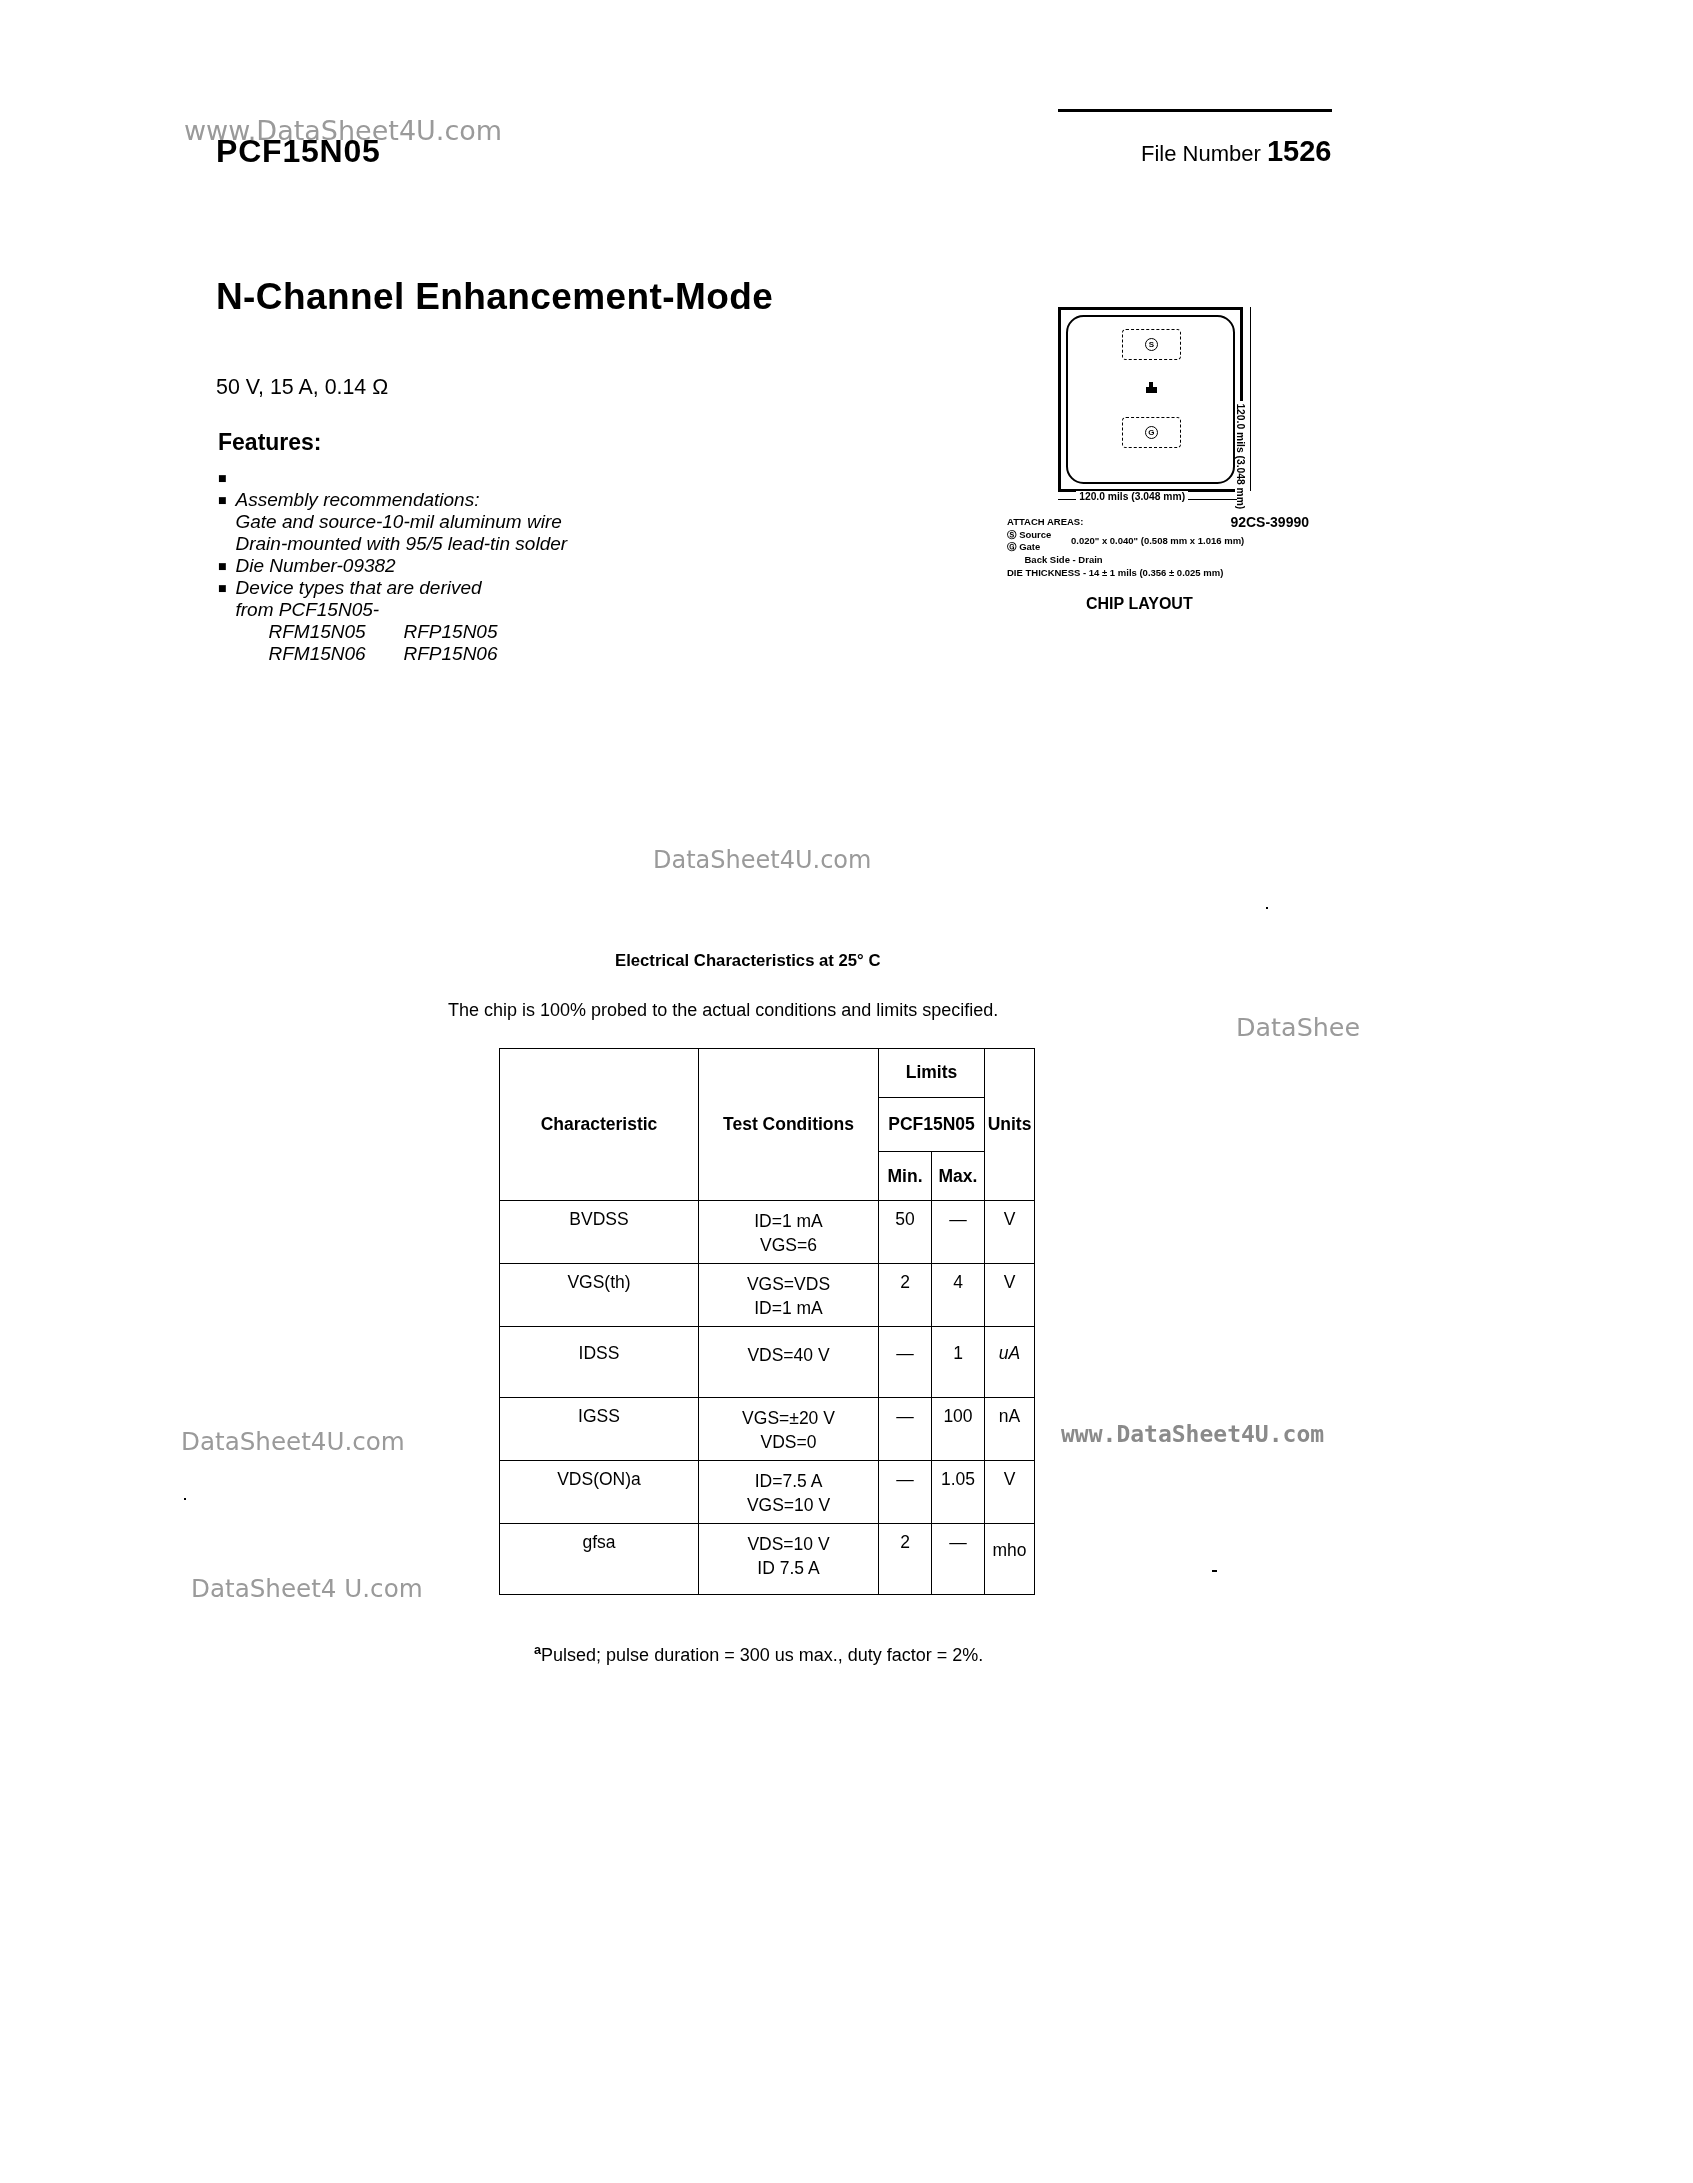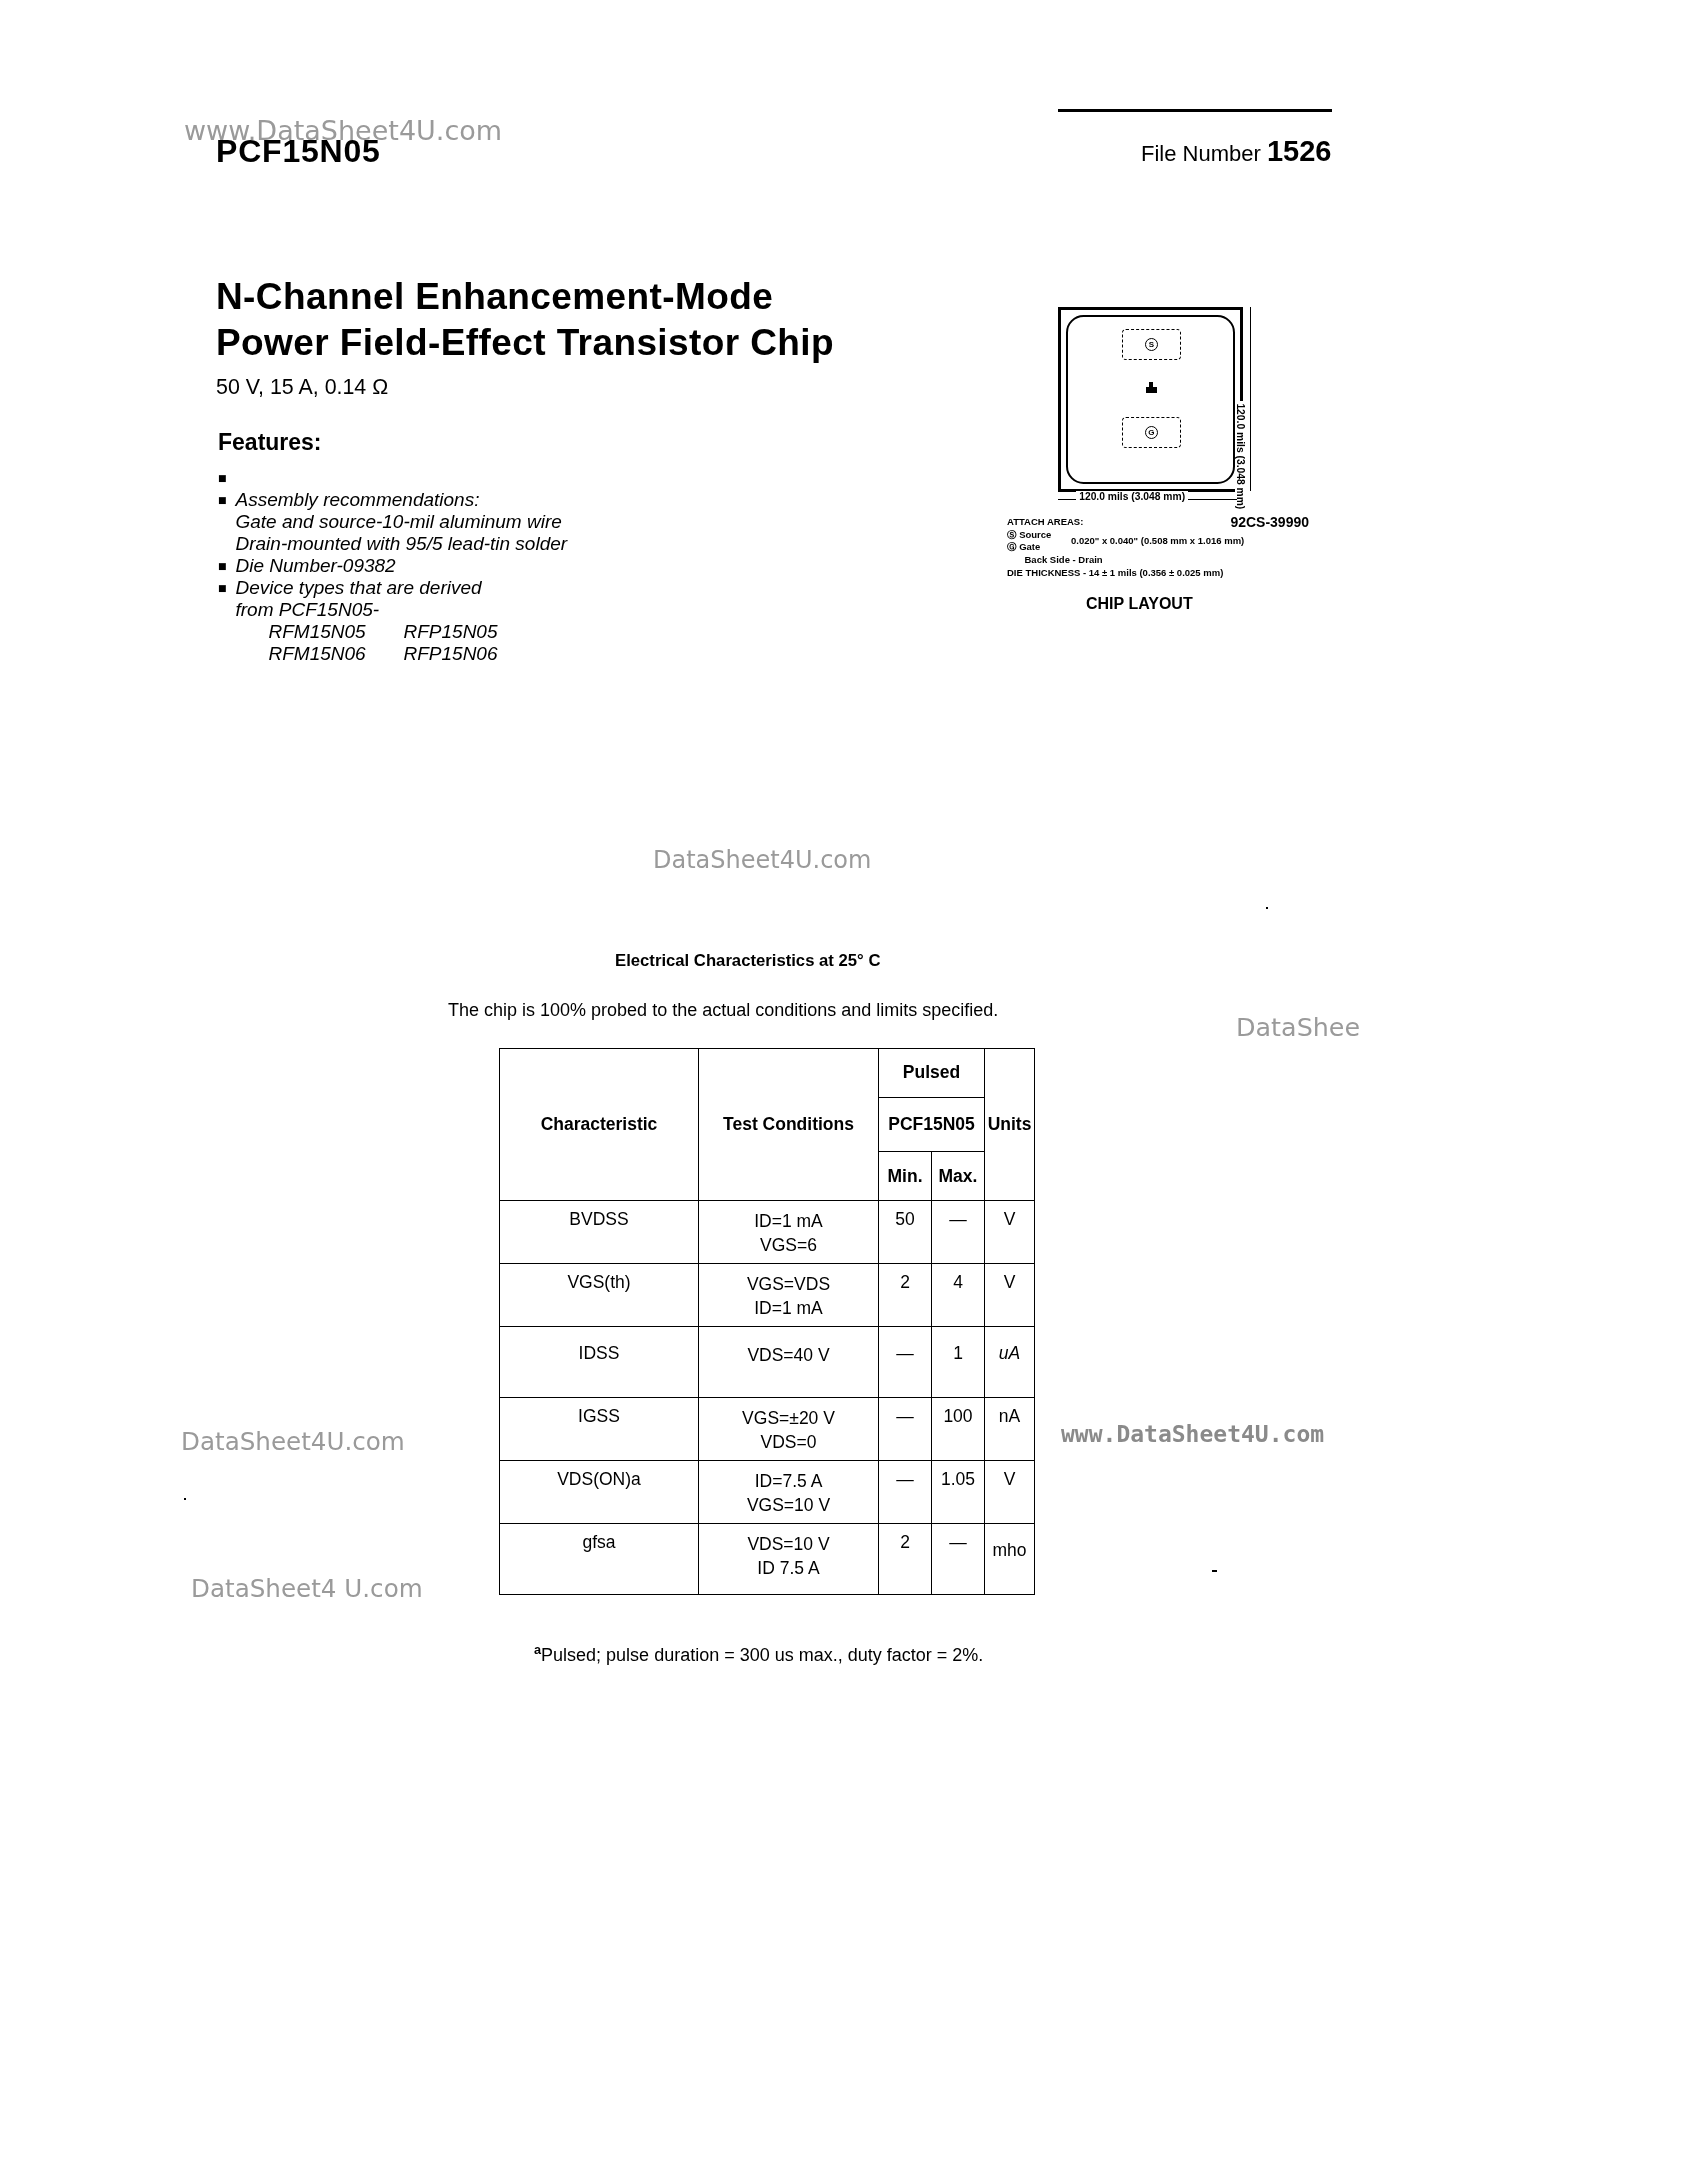--- a/index.html
+++ b/index.html
@@ -66,21 +66,20 @@
 <div class="abs wm" id="wm-top">www.DataSheet4U.com</div>
 <div class="abs" id="part-number">PCF15N05</div>
 <div class="abs" id="header-rule"></div>
 <div class="abs" id="file-number">
   <span>File Number</span>
   <b>1526</b>
 </div>
 
 <div class="abs" id="title">
   <div>N-Channel Enhancement-Mode</div>
-  <div>Power Field-Effect Transistor Chip</div>
 </div>
 <div class="abs" id="ratings">50 V, 15 A, 0.14 Ω</div>
 
 <div class="abs" id="features-h">Features:</div>
 <div class="abs" id="features">
   <div class="feat">
     <span class="bul">■</span>
   </div>
   <div class="feat">
     <span class="bul">■</span>
@@ -146,21 +145,21 @@
 <div class="abs wm" id="wm-right1">DataShee</div>
 
 <div class="abs" id="ec-title">Electrical Characteristics at 25° C</div>
 <div class="abs" id="ec-note">The chip is 100% probed to the actual conditions and limits specified.</div>
 
 <table class="abs" id="ec-table">
   <thead>
     <tr>
       <th class="hdr-char" rowspan="3">Characteristic</th>
       <th class="hdr-test" rowspan="3">Test Conditions</th>
-      <th class="hdr-lim" colspan="2">Pulsed</th>
+      <th class="hdr-lim" colspan="2">Limits</th>
       <th class="hdr-units" rowspan="3">Units</th>
     </tr>
     <tr>
         <th class="hdr-dev" colspan="2">PCF15N05</th>
       </tr>
     <tr>
       <th class="hdr-min">Min.</th>
       <th class="hdr-max">Max.</th>
     </tr>
   </thead>

